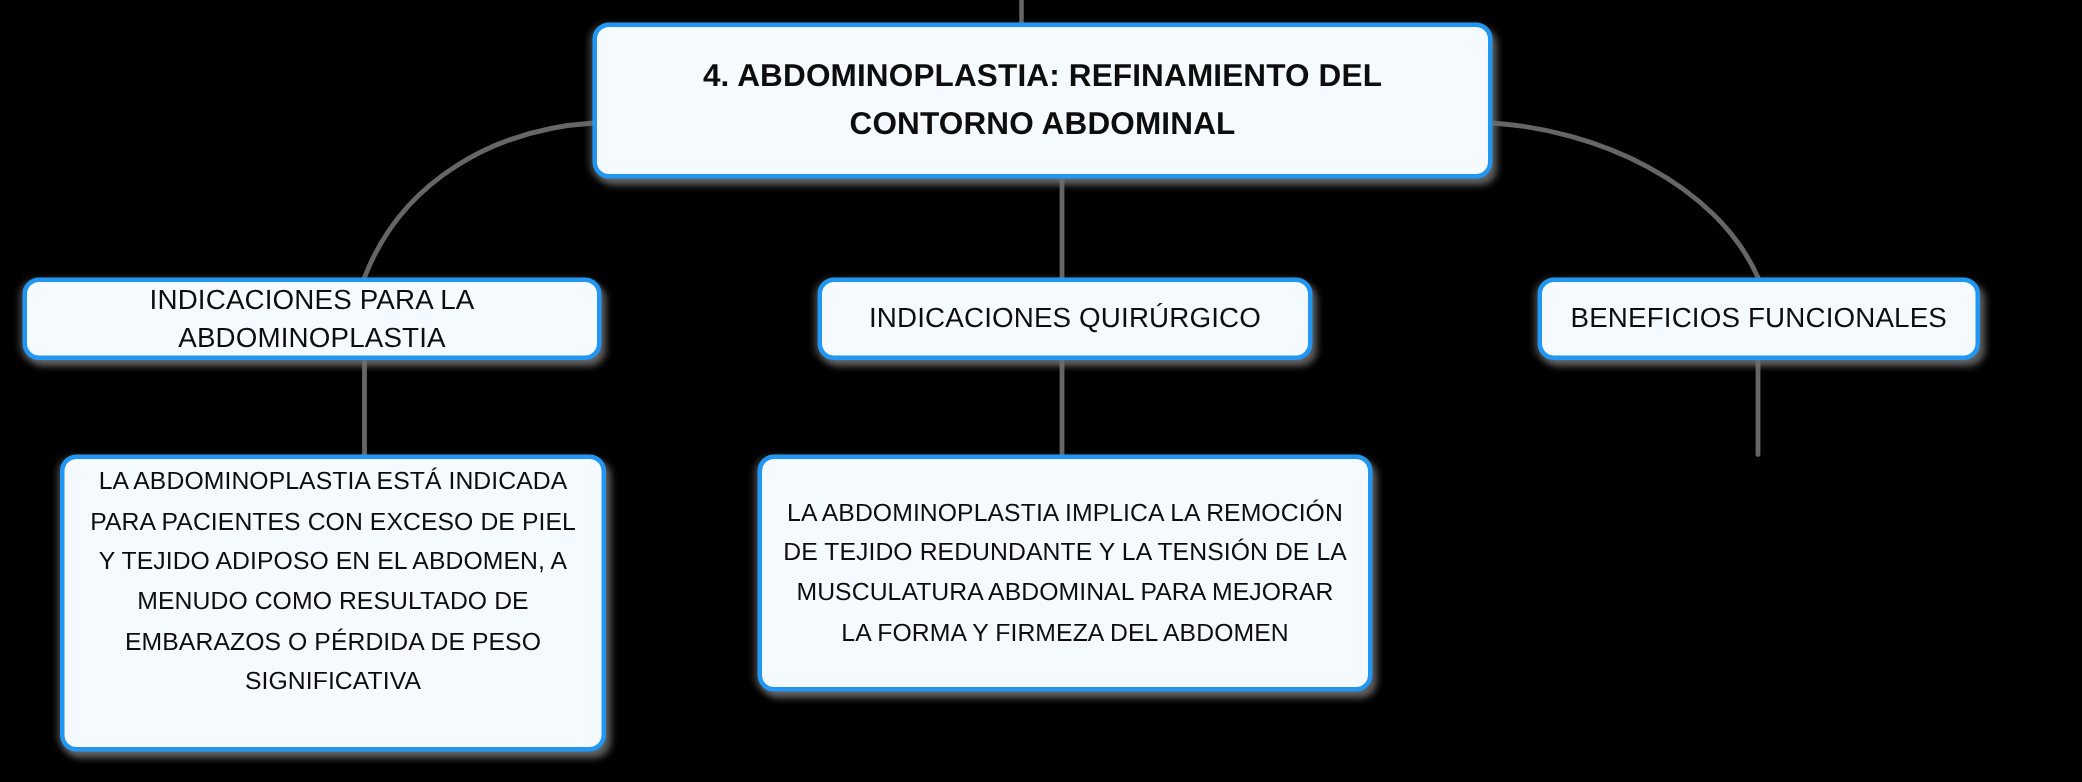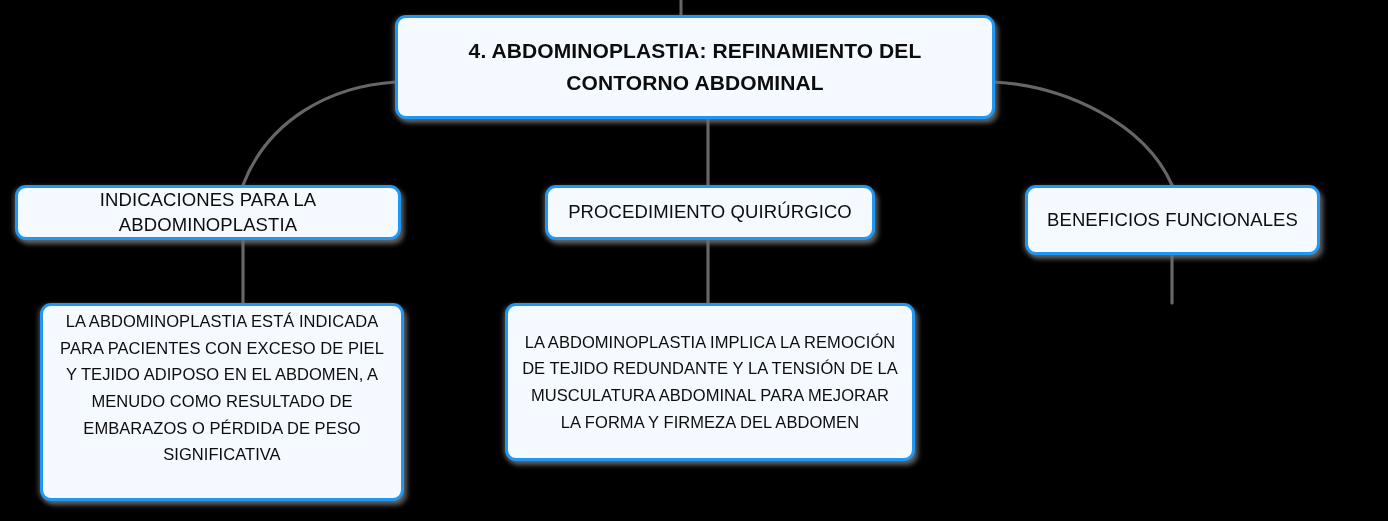--- a/index.html
+++ b/index.html
@@ -60,21 +60,21 @@
   }
   
   .node-l2 .node-text {
     font-size: 18.5px;
     font-weight: 400;
     line-height: 1.3;
     letter-spacing: 0.1px;
   }
   #node-l2-0 { left: 15px;   top: 185px; width: 386px; height: 55px; }
   #node-l2-1 { left: 545px;  top: 185px; width: 330px; height: 55px; }
-  #node-l2-2 { left: 1025px; top: 185px; width: 295px; height: 70px; }
+  #node-l2-2 { left: 1025px; top: 185px; width: 295px; height: 55px; }
   
   .node-l3 .node-text {
     font-size: 16.5px;
     font-weight: 400;
     line-height: 1.62;
     letter-spacing: 0.05px;
   }
   #node-l3-0 { left: 40px;  top: 303px; width: 364px; height: 198px; }
   #node-l3-1 { left: 505px; top: 303px; width: 410px; height: 158px; }
   #node-l3-2 { left: 970px; top: 303px; width: 407px; height: 167px; }
@@ -103,21 +103,21 @@
 
   <div class="node" id="node-root">
     <span class="node-text">4. ABDOMINOPLASTIA: REFINAMIENTO DEL
 CONTORNO ABDOMINAL</span>
   </div>
 
   <div class="node node-l2" id="node-l2-0">
     <span class="node-text">INDICACIONES PARA LA ABDOMINOPLASTIA</span>
   </div>
   <div class="node node-l2" id="node-l2-1">
-    <span class="node-text">PROCEDIMIENTO QUIRÚRGICO</span>
+    <span class="node-text">INDICACIONES QUIRÚRGICO</span>
   </div>
   <div class="node node-l2" id="node-l2-2">
     <span class="node-text">BENEFICIOS FUNCIONALES</span>
   </div>
 
   <div class="node node-l3" id="node-l3-0">
     <span class="node-text">LA ABDOMINOPLASTIA ESTÁ INDICADA PARA PACIENTES CON EXCESO DE PIEL Y TEJIDO ADIPOSO EN EL ABDOMEN, A MENUDO COMO RESULTADO DE EMBARAZOS O PÉRDIDA DE PESO SIGNIFICATIVA</span>
   </div>
   <div class="node node-l3" id="node-l3-1">
     <span class="node-text">LA ABDOMINOPLASTIA IMPLICA LA REMOCIÓN DE TEJIDO REDUNDANTE Y LA TENSIÓN DE LA MUSCULATURA ABDOMINAL PARA MEJORAR LA FORMA Y FIRMEZA DEL ABDOMEN</span>

